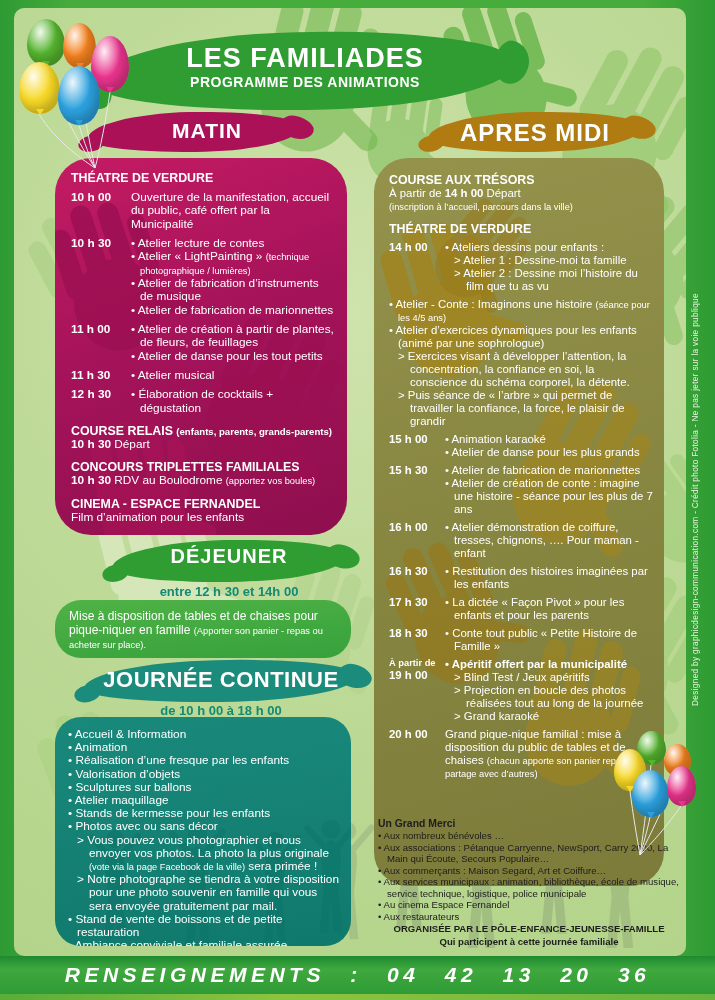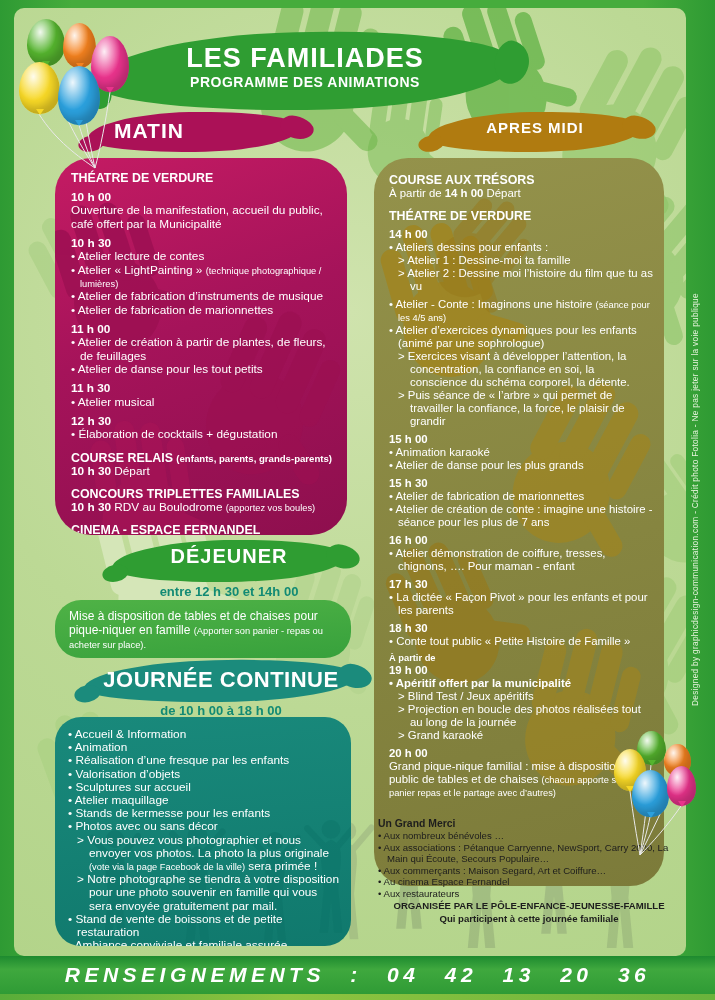--- a/index.html
+++ b/index.html
@@ -20,27 +20,27 @@
                background:inherit; border-radius:40% 60% 50% 50%/50%; transform:rotate(14deg); }
   .brush .bg::after { content:""; position:absolute; left:-10px; bottom:8%; width:26px; height:40%;
                background:inherit; border-radius:50%; transform:rotate(-10deg); }
   .brush .txt { position:relative; z-index:1; }
 
   .title-banner { left:95px; top:32px; width:420px; height:78px; text-align:center; }
   .title-banner .bg { background:#2f9d32; }
   .title-banner .t1 { padding-top:11px; font-size:27px; letter-spacing:1px; }
   .title-banner .t2 { font-size:14px; letter-spacing:.5px; }
 
-  .matin-h { left:88px; top:112px; width:212px; height:40px; }
+  .matin-h { left:88px; top:112px; width:212px; height:40px;text-align:center; }
   .matin-h .bg { background:#ab1157; }
   .matin-h .txt { padding:7px 0 0 26px; font-size:21px; letter-spacing:1px; }
 
   .apm-h { left:428px; top:112px; width:214px; height:40px; text-align:center; }
   .apm-h .bg { background:#b07b10; }
-  .apm-h .txt { padding-top:7px; font-size:15px; letter-spacing:1px; }
+  .apm-h .txt { padding-top:7px; font-size:24px; letter-spacing:1px; }
 
   .dej-h { left:112px; top:540px; width:234px; height:42px; text-align:center; }
   .dej-h .bg { background:#2f9d32; }
   .dej-h .txt { padding-top:5px; font-size:20px; letter-spacing:1px; }
 
   .jc-h { left:84px; top:660px; width:274px; height:42px; text-align:center; }
   .jc-h .bg { background:#1b8b7c; }
   .jc-h .txt { padding-top:7px; font-size:22px; letter-spacing:.5px; }
 
   .subline { position:absolute; text-align:center; color:#128a74; font-weight:bold;
@@ -59,21 +59,21 @@
   .box-dej     { left:55px; top:600px; width:296px; height:58px; border-radius:26px;
                  background:linear-gradient(175deg,#4fb246 0%,#37a13c 100%);
                  padding:9px 12px 6px 14px; font-size:12px; line-height:1.18; }
   .box-jc      { left:55px; top:717px; width:296px; height:229px; border-radius:26px;
                  background:linear-gradient(175deg,#19897b 0%,#10796d 100%);
                  padding:11px 11px 6px 13px; font-size:11.8px; line-height:1.12; }
   .box-inner { position:relative; z-index:2; }
 
   .blk-title { font-weight:bold; font-size:12.4px; margin-top:9px; }
   .blk-title:first-child { margin-top:0; }
-  .rw { display:flex; margin-top:6px;flex-direction:column; }
+  .rw { display:flex; margin-top:6px; }
   .box-olive .rw { margin-top:5px; }
   .tm { flex:none; width:60px; font-weight:bold; }
   .box-olive .tm { width:56px; }
   .ct { flex:1; min-width:0; }
   .ln { }
   .ln.bu  { padding-left:9px;  text-indent:-9px; }
   .ln.sub { padding-left:21px; text-indent:-12px; }
   .ln.mt  { margin-top:4px; }
   .ln.ctr { text-align:center; padding-left:0; text-indent:0; }
   .bd { font-weight:bold; }
@@ -281,21 +281,21 @@
     <div class="txt">JOURNÉE CONTINUE</div>
   </div>
   <div class="subline jc-sub">de 10 h 00 à 18 h 00</div>
 
   <div class="cbox box-jc" id="boxJc">
     <div class="box-inner">
         <div class="ln bu"><span>• Accueil &amp; Information</span></div>
         <div class="ln bu"><span>• Animation</span></div>
         <div class="ln bu"><span>• Réalisation d’une fresque par les enfants</span></div>
         <div class="ln bu"><span>• Valorisation d’objets</span></div>
-        <div class="ln bu"><span>• Sculptures sur accueil</span></div>
+        <div class="ln bu"><span>• Sculptures sur ballons</span></div>
         <div class="ln bu"><span>• Atelier maquillage</span></div>
         <div class="ln bu"><span>• Stands de kermesse pour les enfants</span></div>
         <div class="ln bu"><span>• Photos avec ou sans décor</span></div>
         <div class="ln sub"><span>&gt; Vous pouvez vous photographier et nous envoyer vos photos. La photo la plus originale </span><span class="sm">(vote via la page Facebook de la ville)</span><span> sera primée !</span></div>
         <div class="ln sub"><span>&gt; Notre photographe se tiendra à votre disposition pour une photo souvenir en famille qui vous sera envoyée gratuitement par mail.</span></div>
         <div class="ln bu"><span>• Stand de vente de boissons et de petite restauration</span></div>
         <div class="ln bu"><span>• Ambiance conviviale et familiale assurée</span></div>
       </div>
   <svg width="60" height="120" class="deco" style="left: 30px; top: 110px; transform: rotate(0deg); opacity: 0.55; color: rgb(13, 116, 104); fill: rgb(13, 116, 104);">
         <use href="#person"></use>
@@ -308,20 +308,21 @@
       </svg>
       <svg width="62" height="124" class="deco" style="left: 245px; top: 100px; transform: rotate(0deg); opacity: 0.45; color: rgb(13, 116, 104); fill: rgb(13, 116, 104);">
         <use href="#person"></use>
       </svg>
     </div>
 
   <div class="cbox box-olive" id="boxOlive">
     <div class="box-inner">
         <div class="blk-title "><span>COURSE AUX TRÉSORS</span></div>
         <div class="ln "><span>À partir de </span><span class="bd">14 h 00</span><span> Départ</span></div>
+        <div class="ln "><span class="sm">(inscription à l’accueil, parcours dans la ville)</span></div>
         <div class="blk-title "><span>THÉATRE DE VERDURE</span></div>
         <div class="rw">
           <div class="tm">
             <div>14 h 00</div>
           </div>
           <div class="ct">
             <div class="ln bu"><span>• Ateliers dessins pour enfants :</span></div>
             <div class="ln sub"><span>&gt; Atelier 1 : Dessine-moi ta famille</span></div>
             <div class="ln sub"><span>&gt; Atelier 2 : Dessine moi l’histoire du film que tu as vu</span></div>
           </div>
@@ -351,20 +352,28 @@
             <div class="ln bu"><span>• Atelier de fabrication de marionnettes</span></div>
             <div class="ln bu"><span>• Atelier de création de conte : imagine une histoire - séance pour les plus de 7 ans</span></div>
           </div>
         </div>
         <div class="rw">
           <div class="tm">
             <div>16 h 00</div>
           </div>
           <div class="ct">
             <div class="ln bu"><span>• Atelier démonstration de coiffure, tresses, chignons, …. Pour maman - enfant</span></div>
+          </div>
+        </div>
+        <div class="rw">
+          <div class="tm">
+            <div>16 h 30</div>
+          </div>
+          <div class="ct">
+            <div class="ln bu"><span>• Restitution des histoires imaginées par les enfants</span></div>
           </div>
         </div>
         <div class="rw">
           <div class="tm">
             <div>17 h 30</div>
           </div>
           <div class="ct">
             <div class="ln bu"><span>• La dictée « Façon Pivot » pour les enfants et pour les parents</span></div>
           </div>
         </div>
@@ -412,20 +421,21 @@
       <svg width="100" height="120" class="deco" style="left: 60px; top: 30px; transform: rotate(40deg); opacity: 0.5; color: rgb(151, 121, 26); fill: rgb(151, 121, 26);">
         <use href="#hand"></use>
       </svg>
     </div>
 
   <div class="merci">
       <div class="blk-title "><span>Un Grand Merci</span></div>
       <div class="ln bu"><span>• Aux nombreux bénévoles …</span></div>
       <div class="ln bu"><span>• Aux associations : Pétanque Carryenne, NewSport, Carry 2000, La Main qui Écoute, Secours Populaire…</span></div>
       <div class="ln bu"><span>• Aux commerçants : Maison Segard, Art et Coiffure…</span></div>
+      <div class="ln bu"><span>• Aux services municipaux : animation, bibliothèque, école de musique, service technique, logistique, police municipale</span></div>
       <div class="ln bu"><span>• Au cinema Espace Fernandel</span></div>
       <div class="ln bu"><span>• Aux restaurateurs</span></div>
       <div class="ln ctr"><span class="bd">ORGANISÉE PAR LE PÔLE-ENFANCE-JEUNESSE-FAMILLE</span></div>
       <div class="ln ctr"><span class="bd">Qui participent à cette journée familiale</span></div>
     </div>
 
   <svg class="strings" style="left:20px;top:60px" width="120" height="120" viewBox="0 0 120 120">
     <g fill="none" stroke="#e9e9e9" stroke-width="1">
       <path d="M26 6 C40 50 60 85 75 108"></path>
         <path d="M59 8 C62 45 70 85 75 108"></path>

